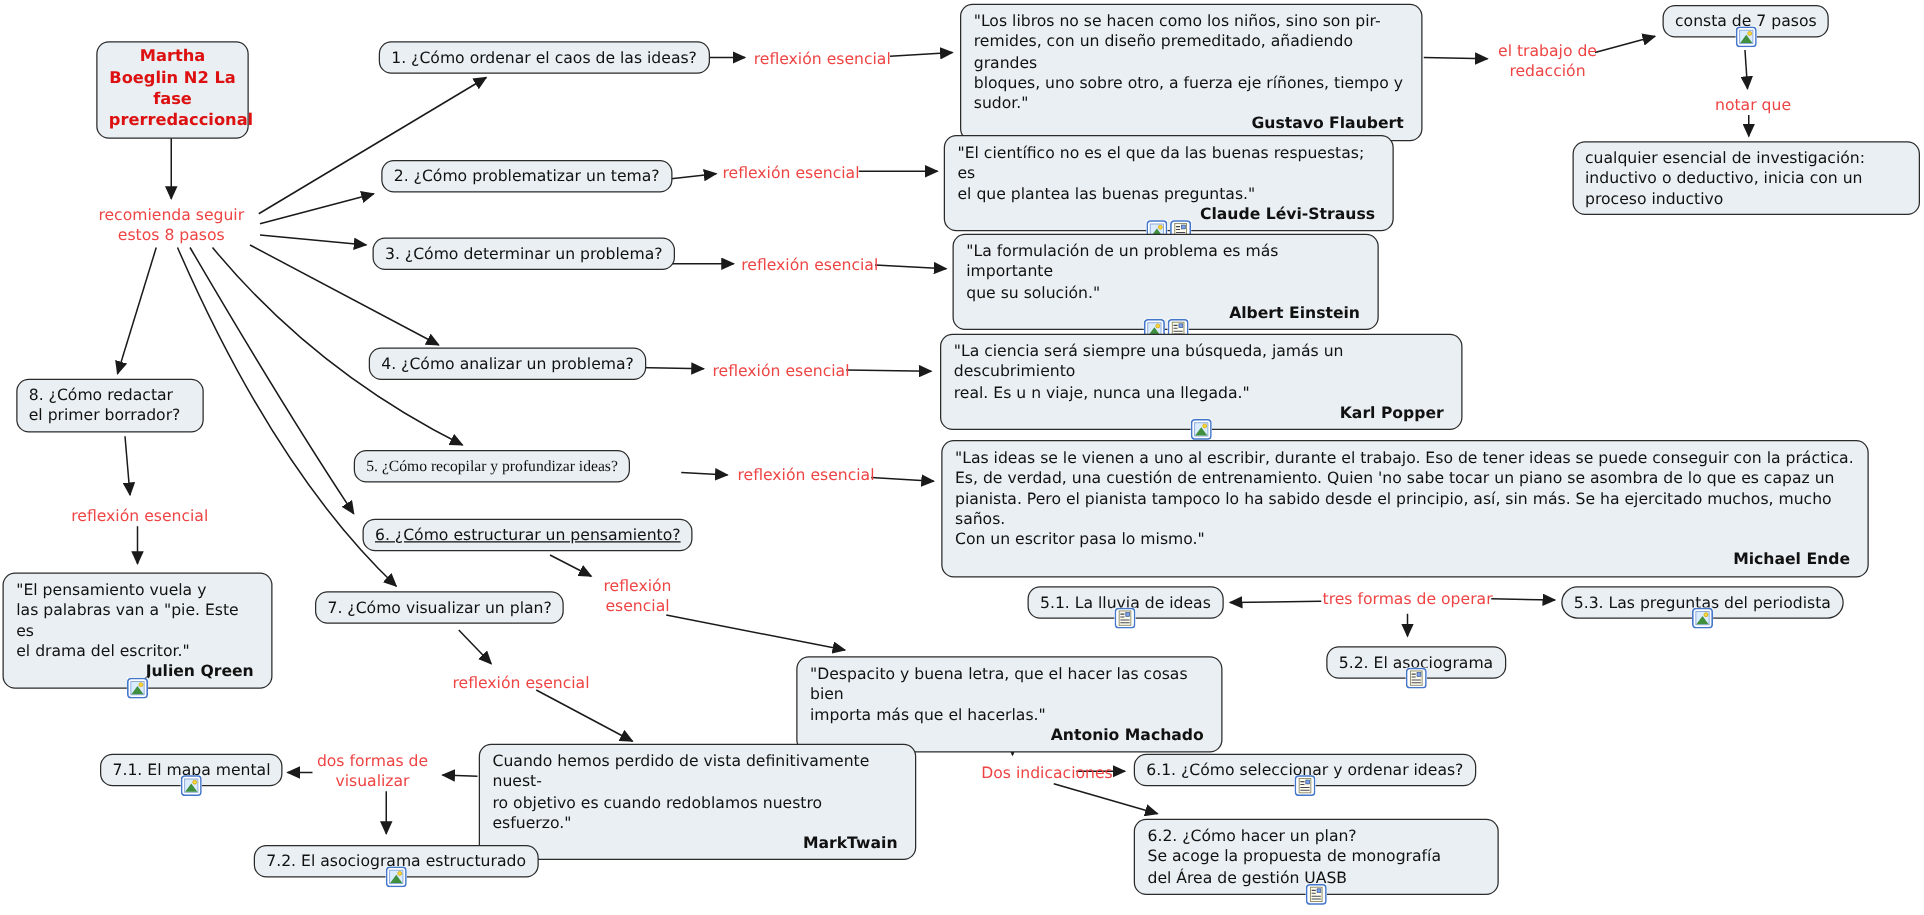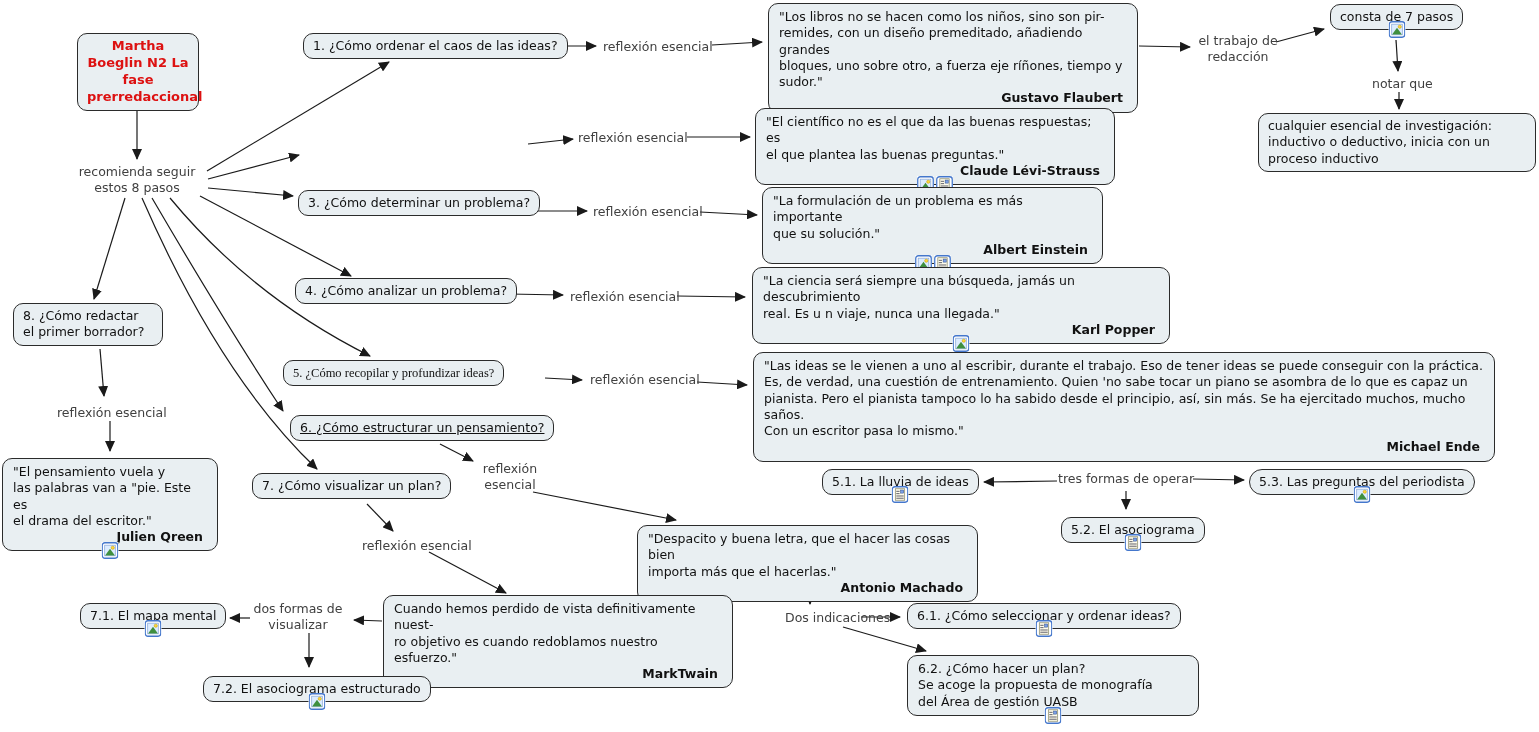--- a/index.html
+++ b/index.html
@@ -6,21 +6,21 @@
   #cmap{position:relative;width:1539px;height:732px;background:#fff;overflow:hidden;
         font-family:"DejaVu Sans","Liberation Sans",sans-serif;font-size:12.5px;color:#111;}
   #wires{position:absolute;left:0;top:0;z-index:0;}
   .node{position:absolute;z-index:1;background:#e9eff2;border:1.5px solid #2b2b2b;border-radius:10px;
         padding:4px 9px;white-space:nowrap;box-sizing:border-box;line-height:1.3;}
   .wrap{white-space:normal;}
   .quote{white-space:normal;padding:5px 10px;}
   .qtext{white-space:pre-line;}
   .qauthor{font-weight:bold;text-align:right;padding-right:4px;}
   .title-node{color:#dd1111;font-weight:bold;font-size:13px;text-align:center;white-space:normal;}
-  .lnk{position:absolute;z-index:1;color:#404040;text-align:center;white-space:nowrap;line-height:1.25;}
+  .lnk{position:absolute;z-index:1;color:#ef4444;text-align:center;white-space:nowrap;line-height:1.25;}
   .lnk.wrap{white-space:normal;}
   .res{position:absolute;bottom:-9px;left:50%;transform:translateX(-50%);display:flex;gap:2px;z-index:3;}
   .res svg{width:17px;height:17px;background:#fff;display:block;}
   .hidden-defs{position:absolute;width:0;height:0;overflow:hidden;}
 </style>
 </head>
 <body>
 
 <div id="cmap">
 
@@ -106,20 +106,21 @@
   <div class="lnk wrap" style="left:479px;top:461px;width:62px;">reflexión esencial</div>
   <div class="lnk" style="left:362px;top:538px;">reflexión esencial</div>
   <div class="lnk" style="left:57px;top:405px;">reflexión esencial</div>
   <div class="lnk wrap" style="left:1197px;top:33px;width:82px;">el trabajo de redacción</div>
   <div class="lnk" style="left:1372px;top:76px;">notar que</div>
   <div class="lnk" style="left:1058px;top:471px;">tres formas de operar</div>
   <div class="lnk" style="left:761px;top:610px;margin-left:24px;">Dos indicaciones</div>
   <div class="lnk wrap" style="left:251px;top:601px;width:94px;">dos formas de visualizar</div>
 
   <div class="node" style="left:303px;top:33px;"><span>1. ¿Cómo ordenar el caos de las ideas?</span></div>
+  <div class="node" style="left:305px;top:128px;"><span>2. ¿Cómo problematizar un tema?</span></div>
   <div class="node" style="left:298px;top:190px;"><span>3. ¿Cómo determinar un problema?</span></div>
   <div class="node" style="left:295px;top:278px;"><span>4. ¿Cómo analizar un problema?</span></div>
   <div class="node" style="left:283px;top:360px;font-family:Liberation Serif, serif;"><span>5. ¿Cómo recopilar y profundizar ideas?</span></div>
   <div class="node" style="left:290px;top:415px;text-decoration:underline;"><span>6. ¿Cómo estructurar un pensamiento?</span></div>
   <div class="node" style="left:252px;top:473px;"><span>7. ¿Cómo visualizar un plan?</span></div>
   <div class="node wrap" style="left:13px;top:303px;width:150px;"><span>8. ¿Cómo redactar el primer borrador?</span></div>
 
   <div class="node" style="left:1330px;top:4px;">
     <span>consta de 7 pasos</span>
     <span class="res">

